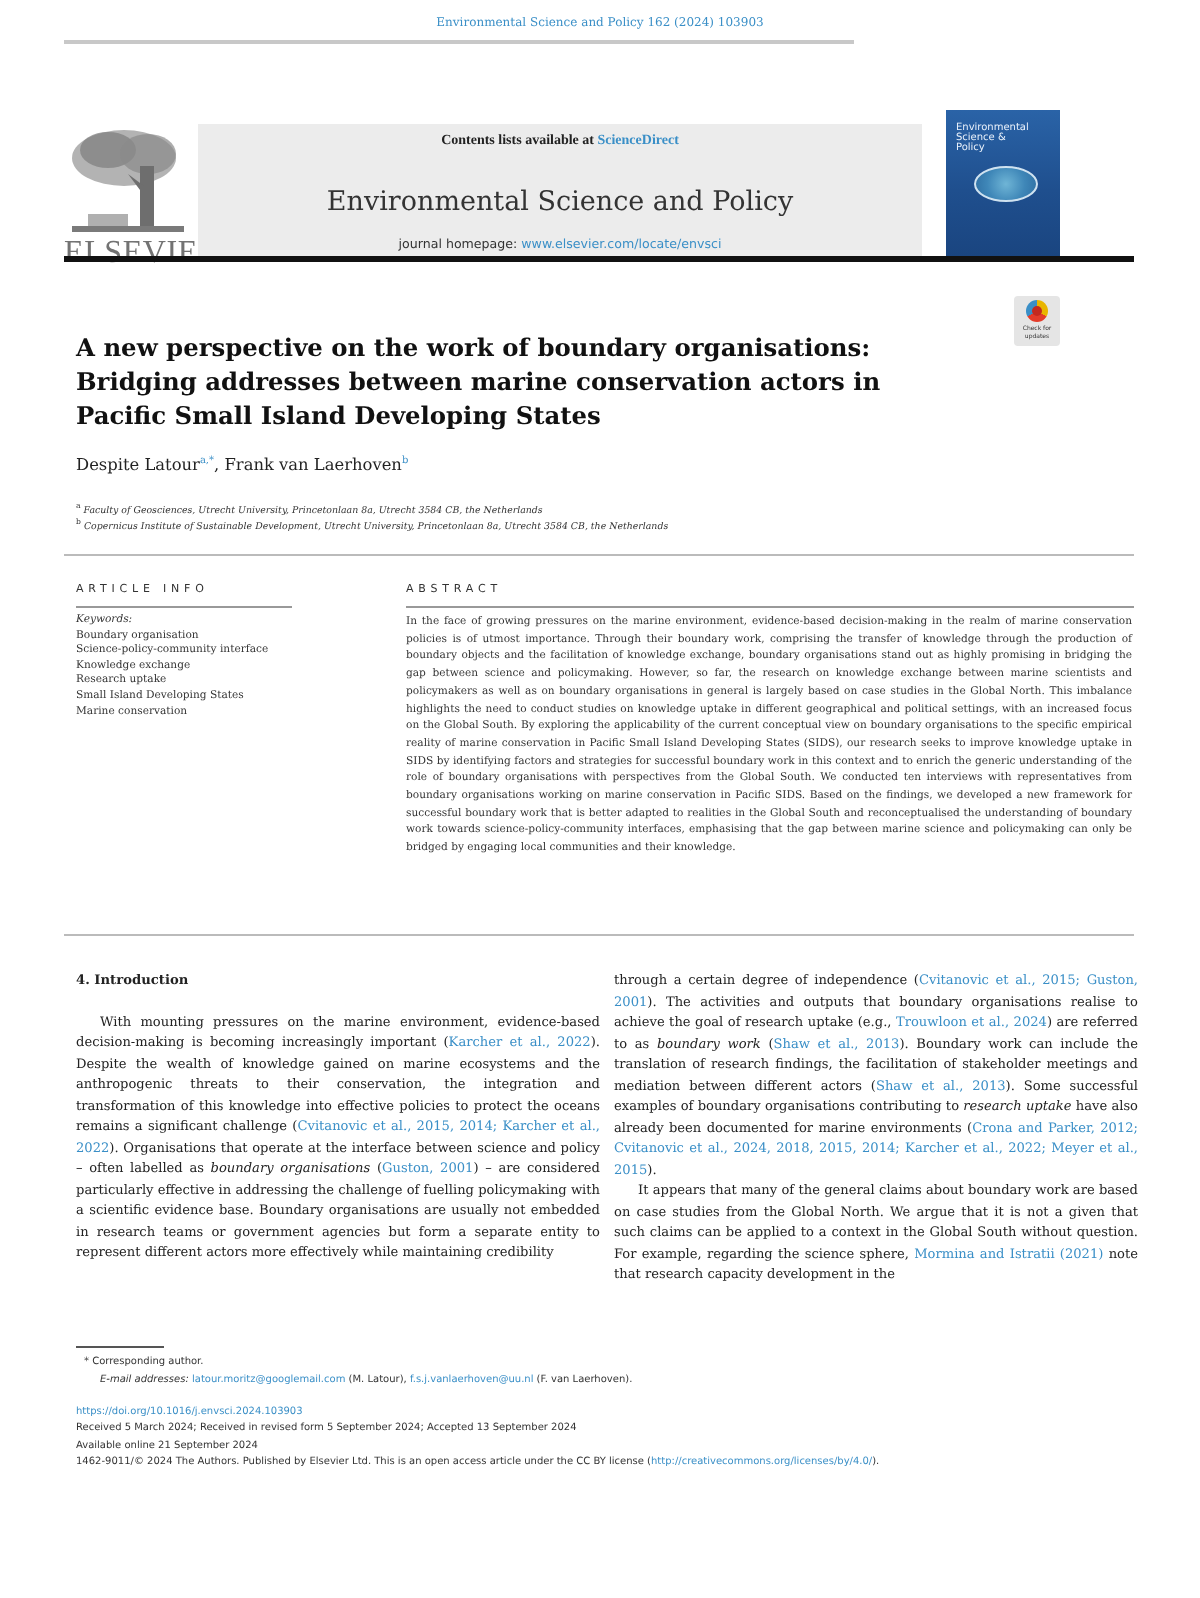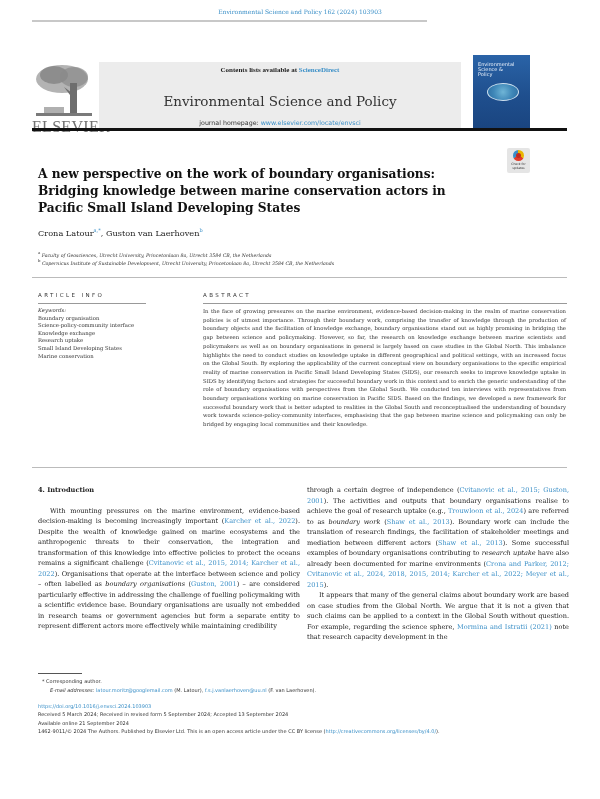--- a/index.html
+++ b/index.html
@@ -110,24 +110,24 @@
 <div class="crossmark">
   <div class="crossmark-circle">
       <div class="crossmark-inner"></div>
     </div>
   <div class="crossmark-text">
     <div>Check for</div>
     <div>updates</div>
   </div>
 </div>
 
-<h1 class="article-title">A new perspective on the work of boundary organisations: Bridging knowledge between marine conservation actors in Pacific Small Island Developing States</h1>
+<h1 class="article-title">A new perspective on the work of boundary organisations: Bridging addresses between marine conservation actors in Pacific Small Island Developing States</h1>
 
 <div class="authors">
-  <span>Crona Latour</span><sup>a,*</sup><span>, </span><span>Guston van Laerhoven</span><sup>b</sup>
+  <span>Despite Latour</span><sup>a,*</sup><span>, </span><span>Frank van Laerhoven</span><sup>b</sup>
 </div>
 
 <div class="affil affil-a">
   <sup>a</sup> <span>Faculty of Geosciences, Utrecht University, Princetonlaan 8a, Utrecht 3584 CB, the Netherlands</span>
 </div>
 <div class="affil affil-b">
   <sup>b</sup> <span>Copernicus Institute of Sustainable Development, Utrecht University, Princetonlaan 8a, Utrecht 3584 CB, the Netherlands</span>
 </div>
 
 <div class="affil-rule"></div>

